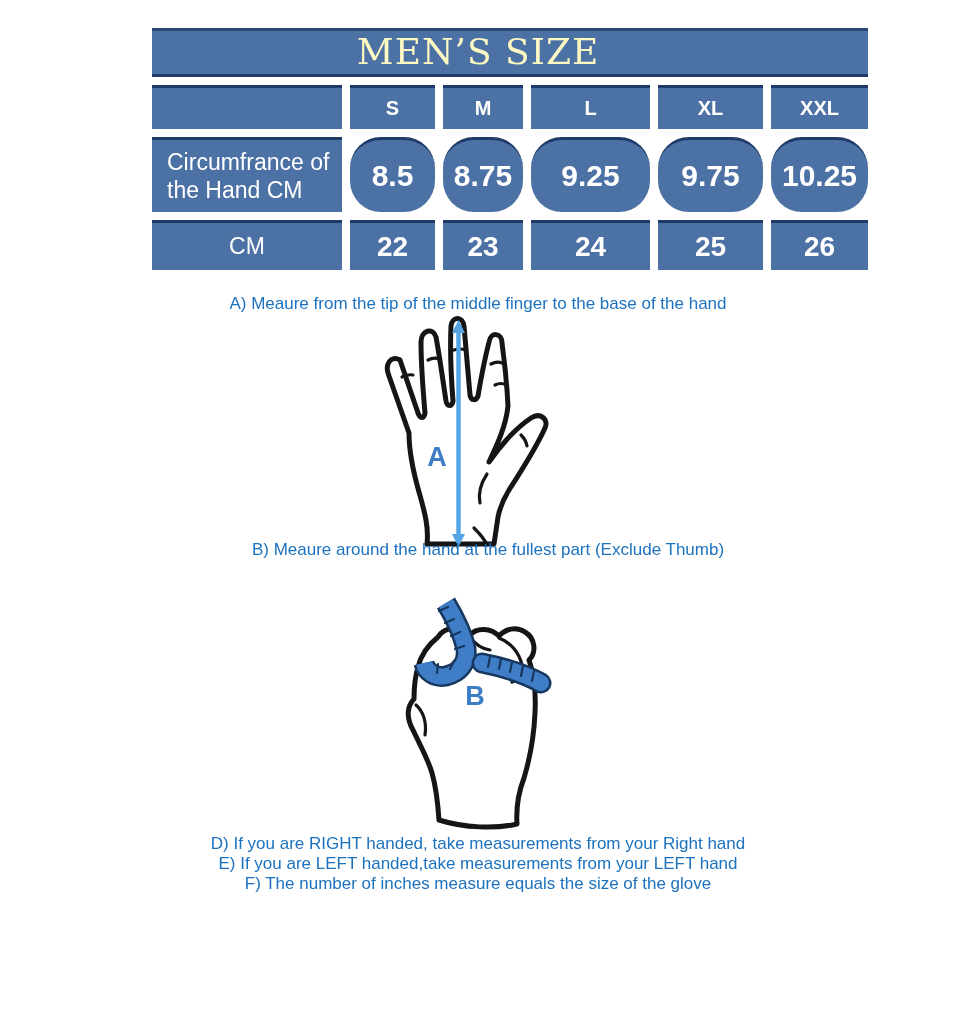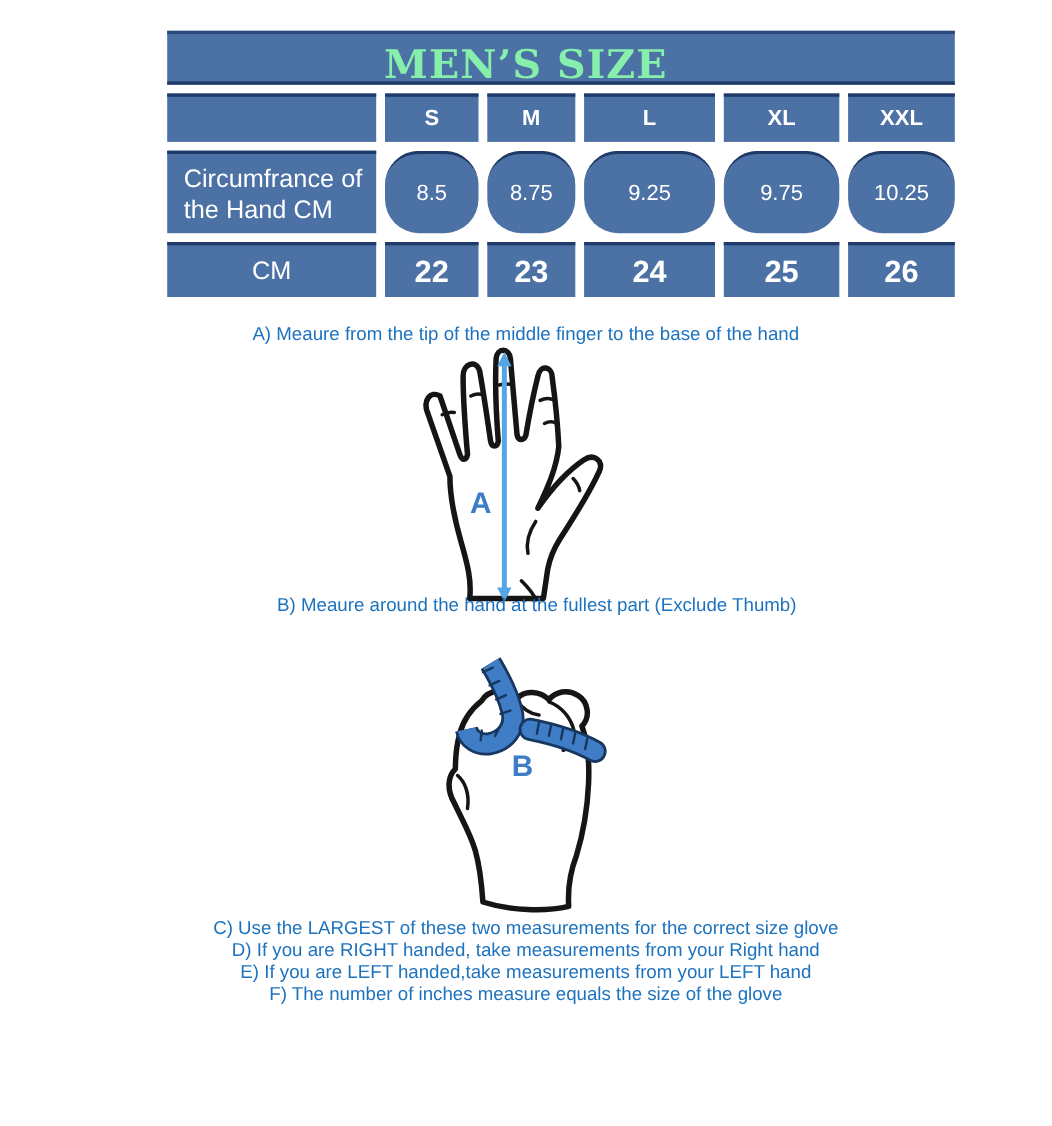--- a/index.html
+++ b/index.html
@@ -24,37 +24,37 @@
     grid-column:1 / -1;
     background:#4C71A4;
     border-top:3px solid #2a4878;
     border-bottom:3px solid #1F3A68;
     position:relative;
   }
   .banner-text {
     position:absolute; left:326px; top:50%;
     transform:translate(-50%,-54%);
     font-family:"DejaVu Serif", serif;
-    font-weight:700; font-size:36px; letter-spacing:1px;
-    color:#86efac; white-space:nowrap;margin-top:8px;
+    font-weight:400; font-size:36px; letter-spacing:1px;
+    color:#fef9c3; white-space:nowrap;
   }
   .cell {
     background:#4C71A4;
     border-top:3px solid #1F3A68;
     color:#ffffff;
     display:flex; align-items:center; justify-content:center;
     text-align:center;
   }
   .cell.head { font-weight:bold; font-size:20px; }
   .cell.rowlabel {
     font-size:23px; line-height:1.22;
     justify-content:flex-start; text-align:left; padding-left:15px; padding-right:4px;
   }
   .cell.rowlabel.centered { justify-content:center; text-align:center; padding:4px; }
-  .cell.value-lg { font-weight:normal; font-size:20px;border-radius:31px; }
+  .cell.value-lg { font-weight:bold; font-size:30px;border-radius:31px; }
   .cell.value-md { font-weight:bold; font-size:28px; }
 
   
   .note {
     position:absolute; left:0; width:956px; text-align:center;
     color:#1C72BE; font-size:17px;margin-top:8px;
   }
   .note-a { top:286px; }
   .note-b { top:532px;padding-left:20px; }
   .notes-block {
@@ -186,19 +186,18 @@
         <path d="M 121 70 L 119 80"></path>
         <path d="M 132 73 L 130 83"></path>
         <path d="M 143 77 L 141 87"></path>
         <path d="M 154 82 L 152 92"></path>
       </g>
     </g>
     <text class="svg-label" x="95" y="116">B</text>
   </svg>
 
   <div class="notes-block">
-    <div class="note-line">C) Use the LARGEST of these two measurements for the correct size glove</div>
     <div class="note-line">D) If you are RIGHT handed, take measurements from your Right hand</div>
     <div class="note-line">E) If you are LEFT handed,take measurements from your LEFT hand</div>
     <div class="note-line">F) The number of inches measure equals the size of the glove</div>
   </div>
 
 </div>
 
 </body></html>

